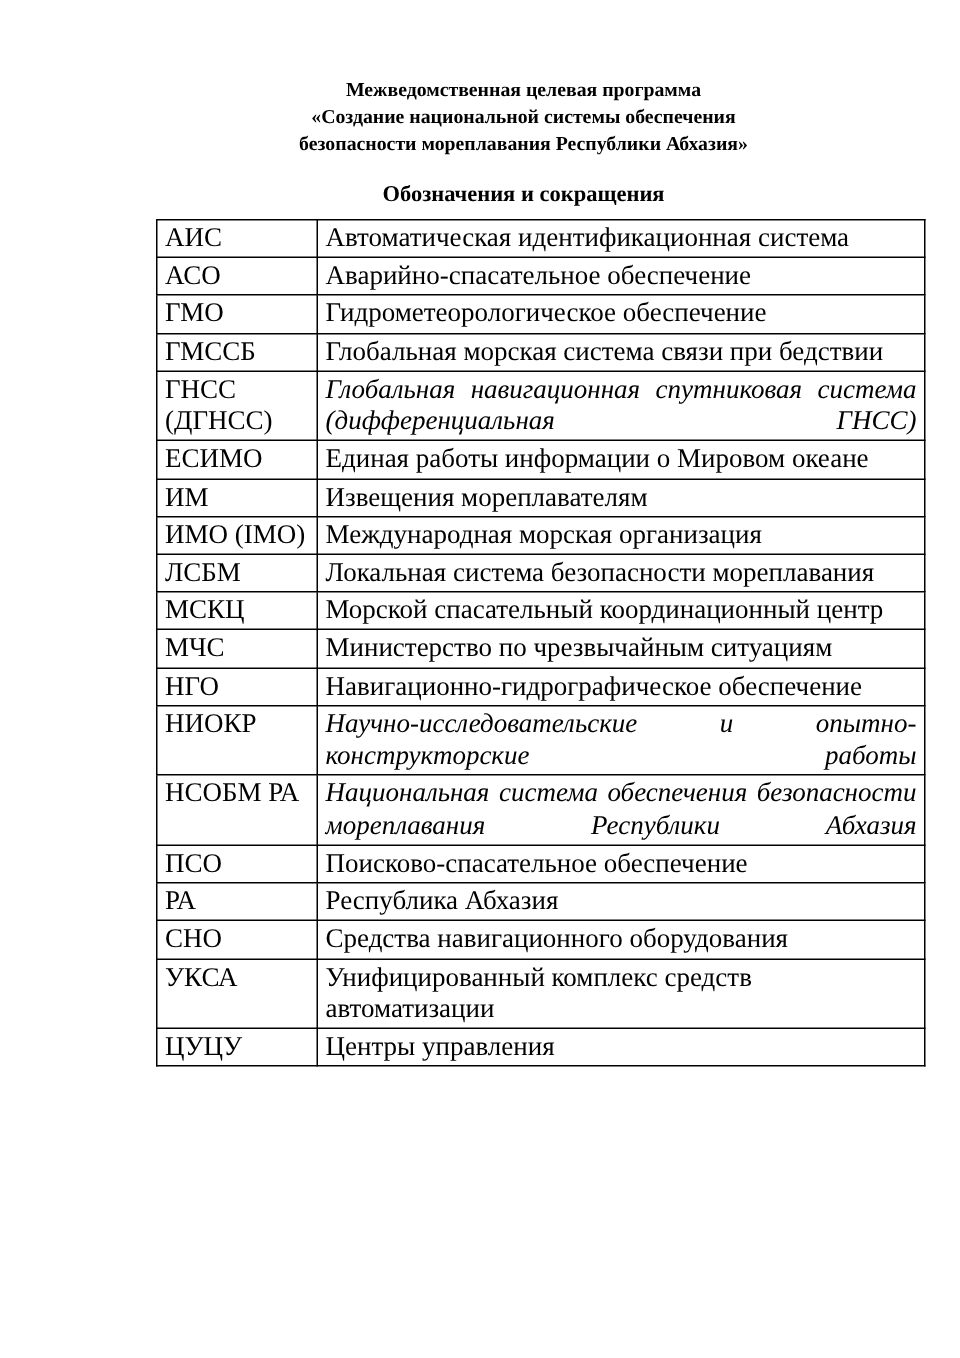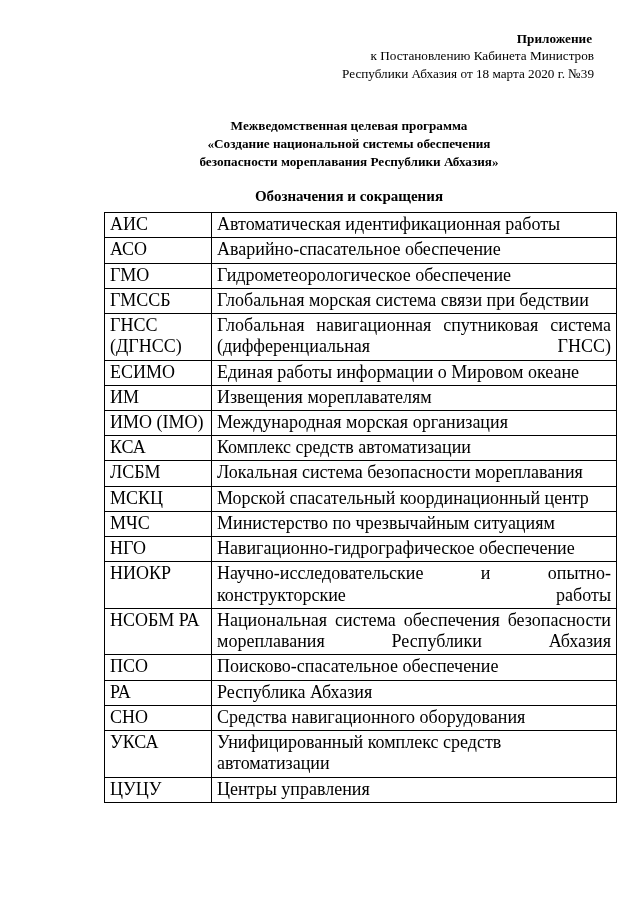--- a/index.html
+++ b/index.html
@@ -35,21 +35,21 @@
   }
   .header-line-1 {
     font-weight: bold;
     text-align: right;
     padding-right: 2px;
   }
   .header-line-2, .header-line-3 {
     text-align: right;
   }
   .title-block {
-    margin-top: 35px;
+    margin-top: 21px;
     text-align: center;
     font-weight: bold;
     font-size: 13.2px;
     line-height: 1.36;
   }
   .section-title {
     margin-top: 17px;
     margin-bottom: 7px;
     text-align: center;
     font-weight: bold;
@@ -69,50 +69,46 @@
   }
   td.term {
     width: 96px;
   }
   td.desc {
     width: 394px;
   }
   td.justify {
     text-align: justify;
     text-align-last: justify;
+    font-style: italic;
   }
   td.mid {
     vertical-align: middle;
   }
 </style>
 </head>
 <body>
 
 <div class="page">
   <div class="content">
 
-    <div class="header-block">
-      <div class="header-line-1">Приложение</div>
-      <div class="header-line-2">к Постановлению Кабинета Министров</div>
-      <div class="header-line-3">Республики Абхазия  от 18 марта 2020 г. №39</div>
-    </div>
 
     <div class="title-block">
       <div>Межведомственная целевая программа</div>
       <div>«Создание национальной системы обеспечения</div>
       <div>безопасности мореплавания Республики Абхазия»</div>
     </div>
 
     <div class="section-title">Обозначения и сокращения</div>
 
     <table class="abbrev">
       <tbody id="table-body">
           <tr>
             <td class="term">АИС</td>
-            <td class="desc">Автоматическая идентификационная работы</td>
+            <td class="desc">Автоматическая идентификационная система</td>
           </tr>
           <tr>
             <td class="term">АСО</td>
             <td class="desc">Аварийно-спасательное обеспечение</td>
           </tr>
           <tr>
             <td class="term">ГМО</td>
             <td class="desc">Гидрометеорологическое обеспечение</td>
           </tr>
           <tr>
@@ -127,24 +123,20 @@
             <td class="term">ЕСИМО</td>
             <td class="desc">Единая работы информации о Мировом океане</td>
           </tr>
           <tr>
             <td class="term">ИМ</td>
             <td class="desc">Извещения мореплавателям</td>
           </tr>
           <tr>
             <td class="term">ИМО (IMO)</td>
             <td class="desc">Международная морская организация</td>
-          </tr>
-          <tr>
-            <td class="term">КСА</td>
-            <td class="desc">Комплекс средств автоматизации</td>
           </tr>
           <tr>
             <td class="term">ЛСБМ</td>
             <td class="desc">Локальная система безопасности мореплавания</td>
           </tr>
           <tr>
             <td class="term">МСКЦ</td>
             <td class="desc">Морской спасательный координационный центр</td>
           </tr>
           <tr>

